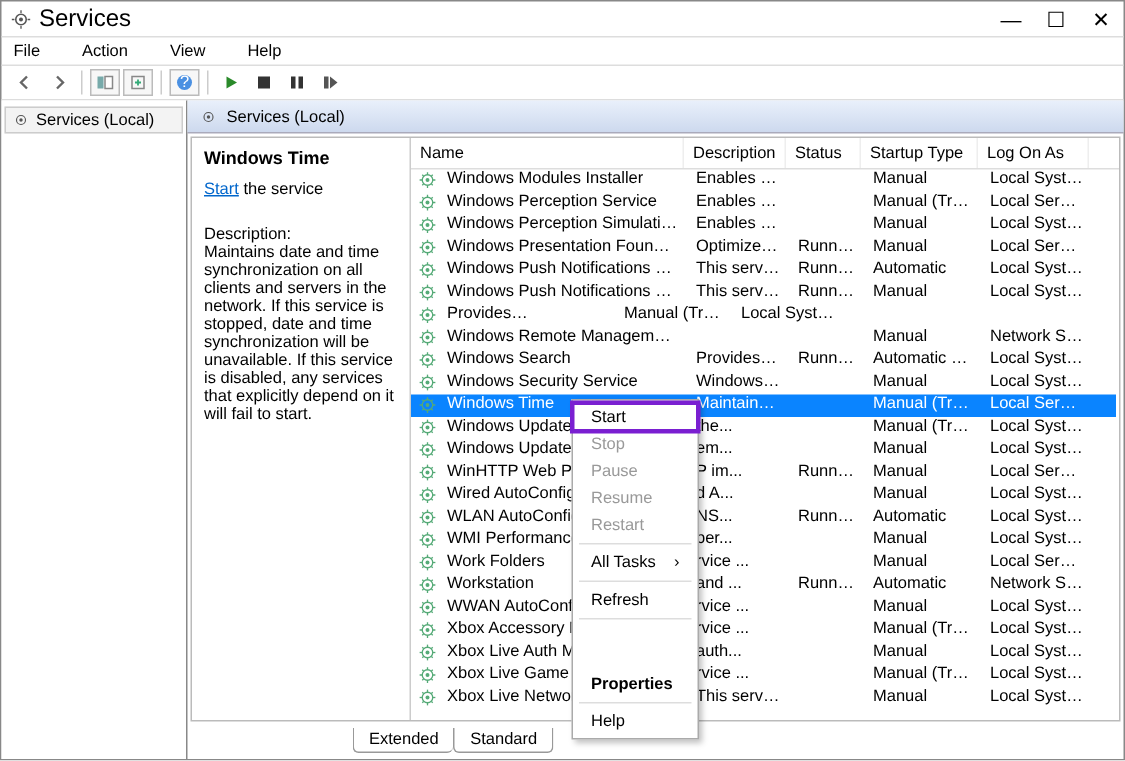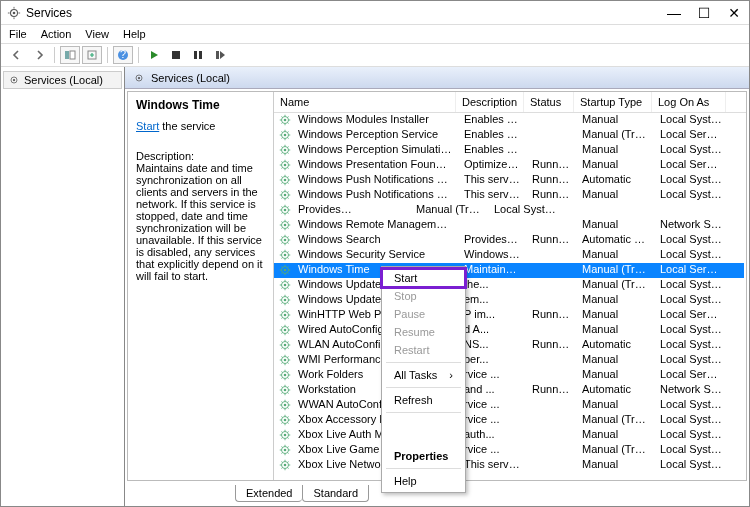--- a/index.html
+++ b/index.html
@@ -1,23 +1,23 @@
 <!DOCTYPE html>
 <html><head>
 <meta charset="utf-8">
 <style>
   * { box-sizing: border-box; margin: 0; padding: 0; font-family: "Segoe UI", Tahoma, sans-serif; font-size: 11px; }
   body { background: #fff; color: #000; user-select: none; }
   .window { width: 750px; height: 507px; border: 1px solid #888; display: flex; flex-direction: column; position: relative; }
   .titlebar { display: flex; align-items: center; height: 24px; padding: 0 6px; border-bottom: 1px solid #ddd; }
   .titlebar .app-icon { width: 14px; height: 14px; margin-right: 5px; display: inline-flex; }
-  .titlebar .title { flex: 1; font-size: 12px; }
+  .titlebar .title { flex: 1; font-size: 16px; }
   .titlebar .win-controls { display: flex; gap: 12px; align-items: center; }
   .win-controls span { width: 18px; text-align: center; font-size: 14px; line-height: 14px; }
-  .menubar { display: flex; gap: 14px; padding: 3px 8px; align-items: center; }
+  .menubar { display: flex; gap: 28px; padding: 3px 8px; align-items: center; }
   .menubar span { cursor: default; }
   .toolbar { display: flex; align-items: center; gap: 2px; padding: 2px 6px; border-top: 1px solid #ddd; border-bottom: 1px solid #ddd; height: 24px; }
   .toolbar .btn { width: 20px; height: 18px; display: inline-flex; align-items: center; justify-content: center; border: 1px solid transparent; }
   .toolbar .btn.box { border: 1px solid #bbb; background: #f7f7f7; }
   .toolbar .sep { width: 1px; height: 16px; background: #ccc; margin: 0 3px; }
   .body { flex: 1; display: flex; min-height: 0; }
   .nav { width: 124px; border-right: 1px solid #888; padding: 4px 2px; background: #fff; }
   .nav-item { display: flex; align-items: center; gap: 4px; padding: 2px 4px; border: 1px solid #ccc; background: #f3f3f3; }
   .main { flex: 1; display: flex; flex-direction: column; min-width: 0; }
   .main-header { background: linear-gradient(#e9f0fb, #cdd9ee); border-bottom: 1px solid #aab; display: flex; align-items: center; gap: 6px; padding: 3px 8px; height: 22px; }

